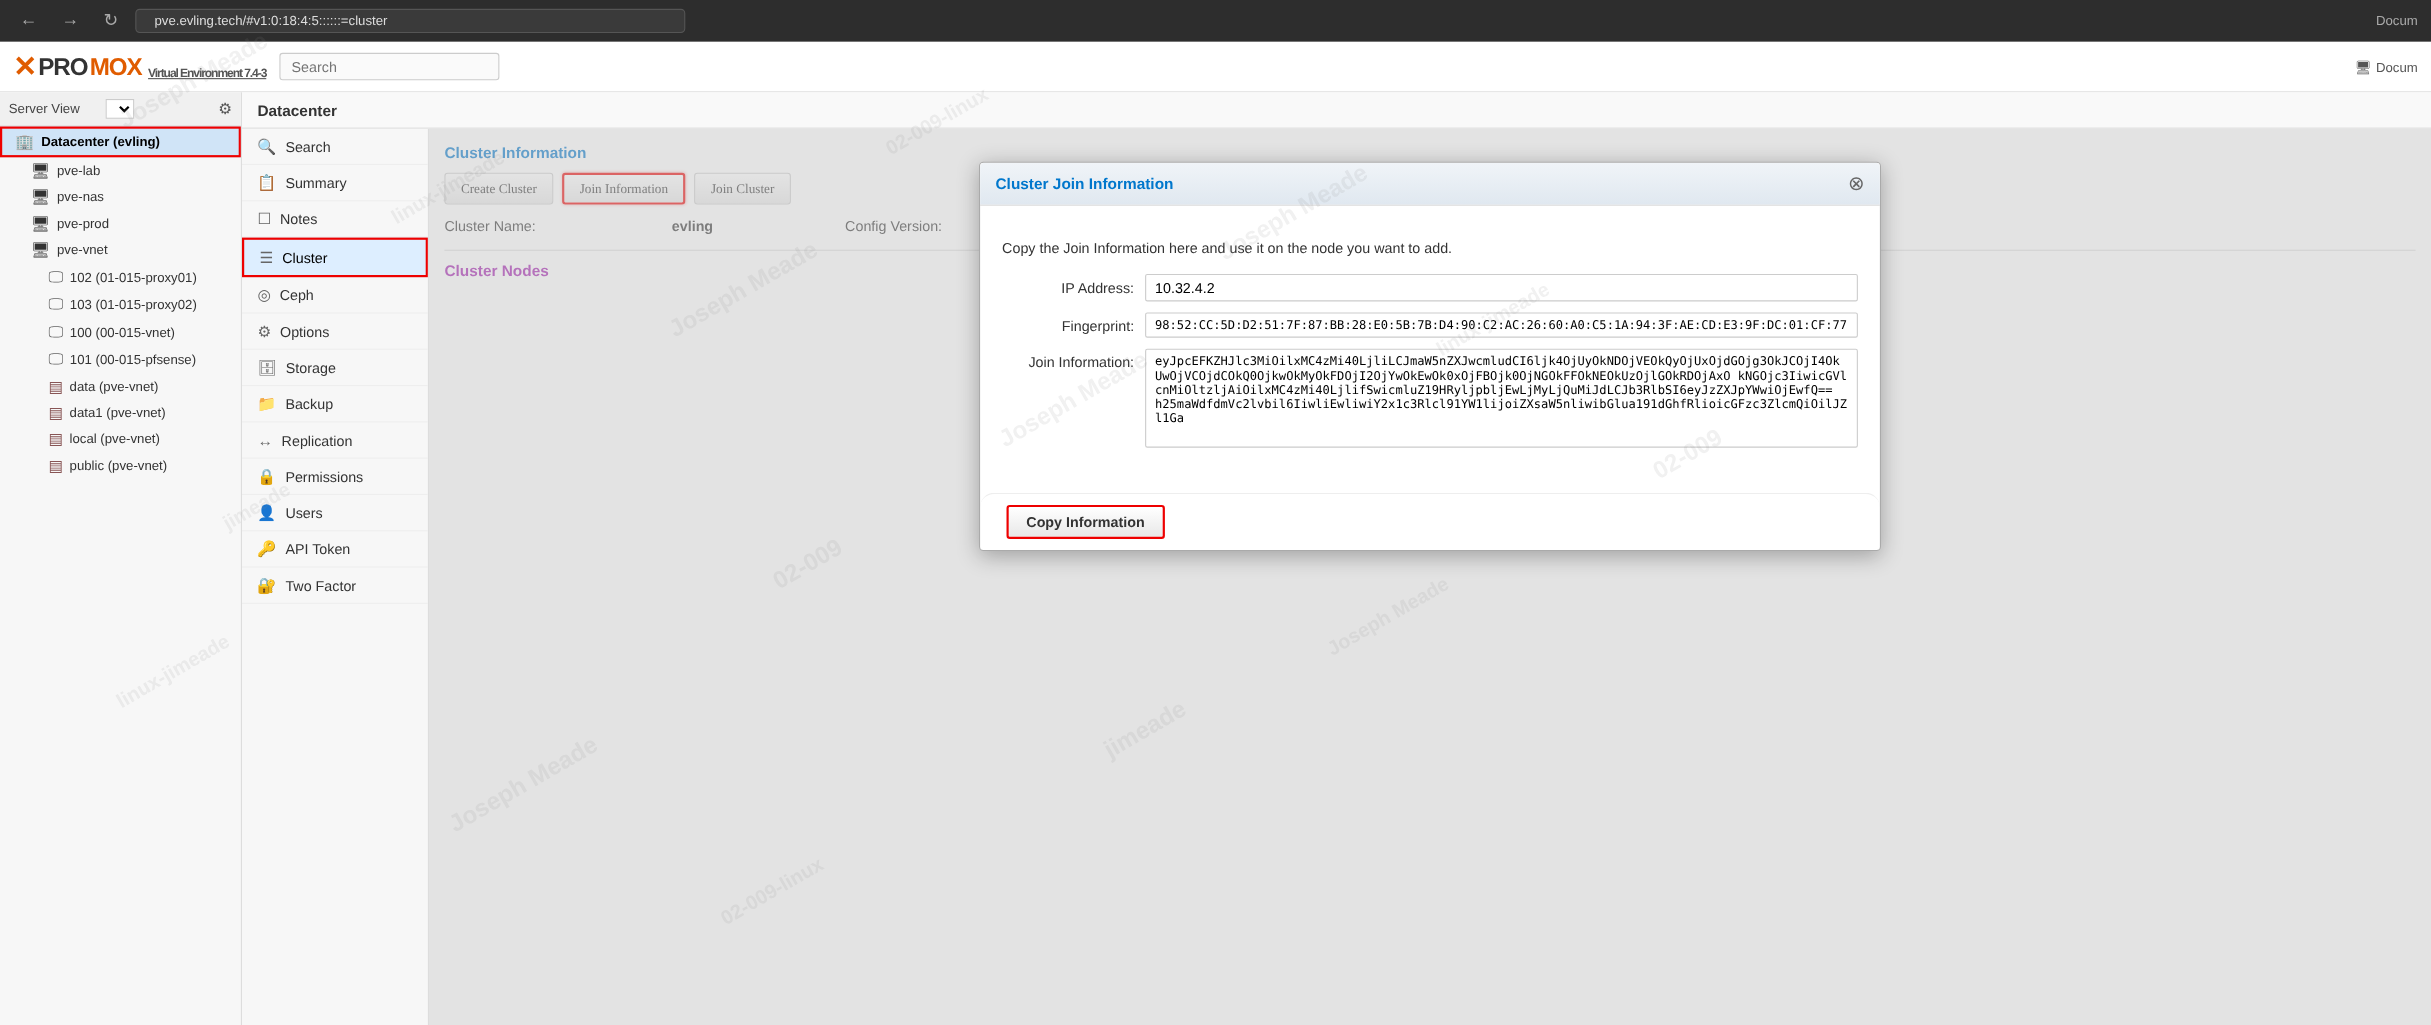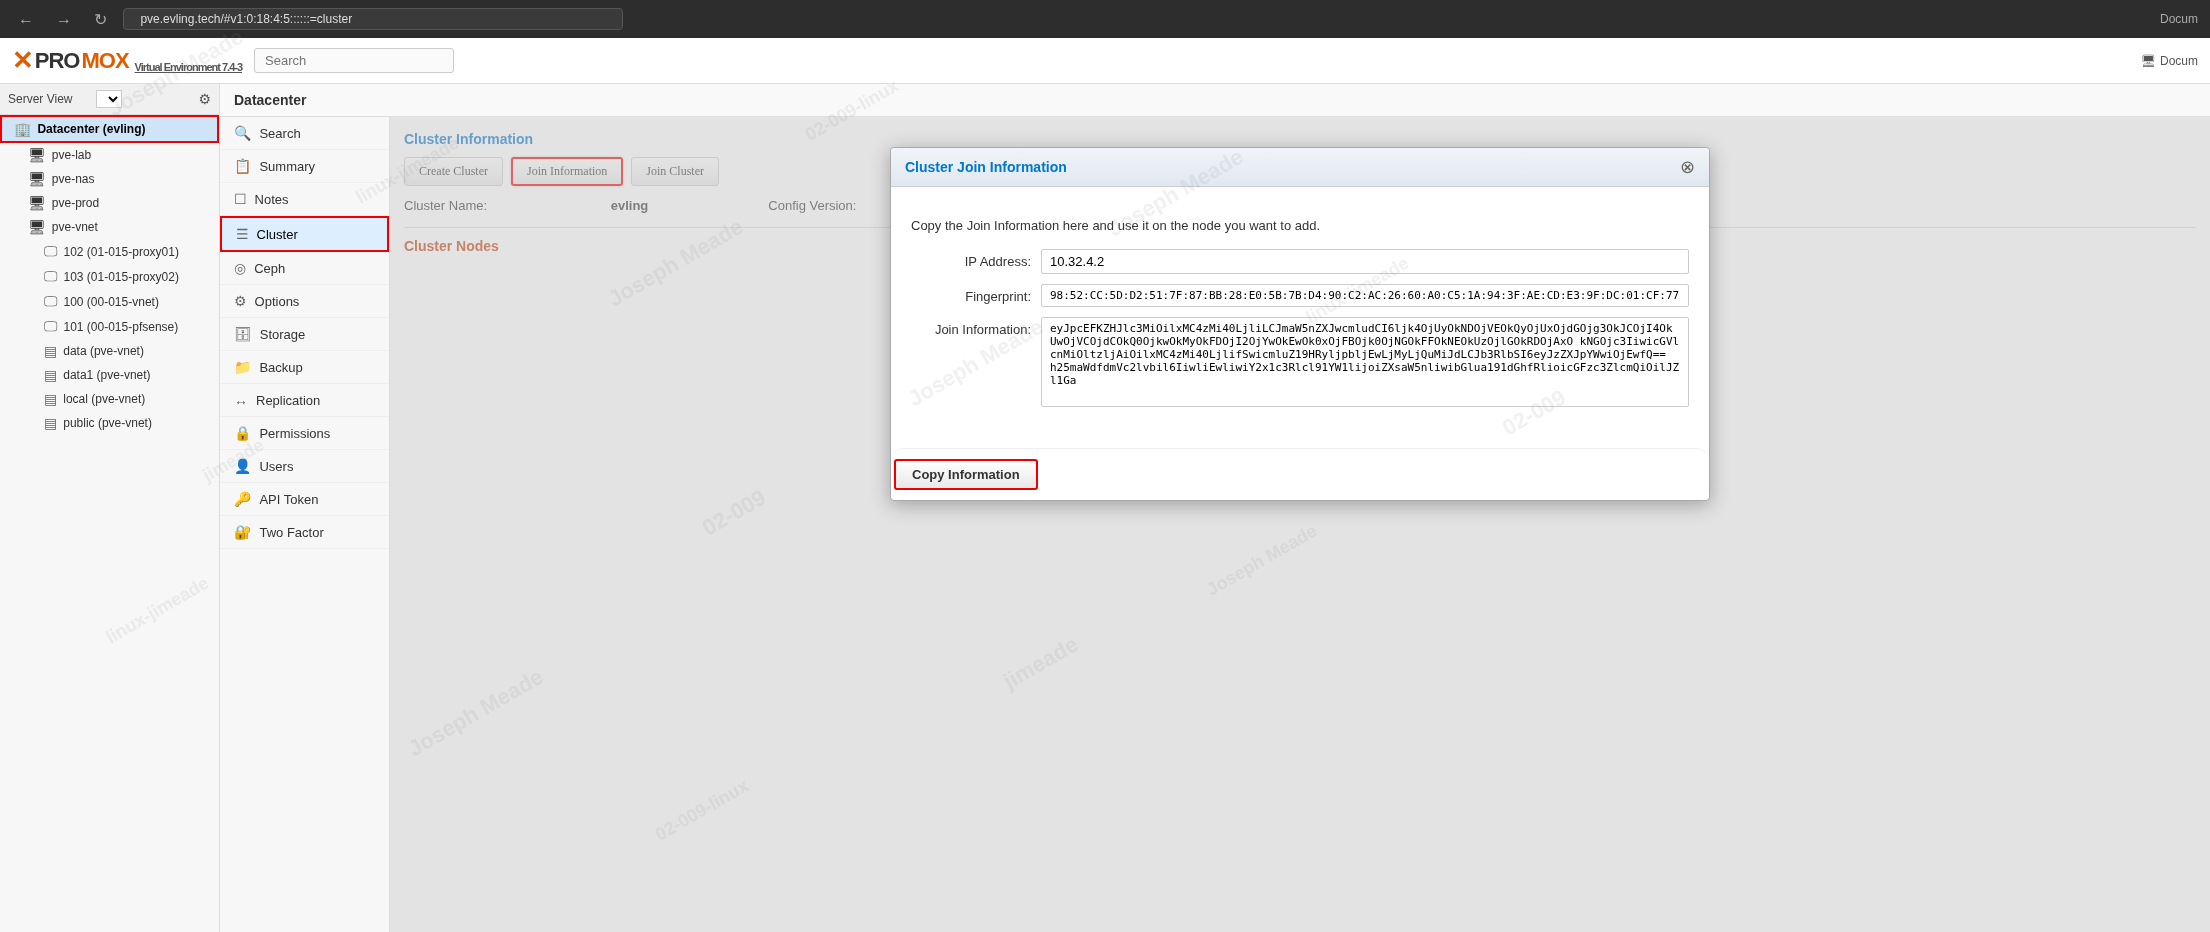--- a/index.html
+++ b/index.html
@@ -244,21 +244,21 @@
       margin-bottom: 14px;
     }
 
     .section-divider {
       border: none;
       border-top: 1px solid #ddd;
       margin: 10px 0;
     }
 
     .cluster-nodes-title {
-      color: #c2410c;
+      color: #a21caf;
       font-size: 14px;
       font-weight: bold;
       margin-bottom: 20px;
     }
 
     
     .modal-overlay {
       position: absolute;
       top: 0; left: 0; right: 0; bottom: 0;
       background: rgba(200,200,200,0.5);
@@ -334,21 +334,21 @@
       border-radius: 2px;
       padding: 4px 8px;
       font-size: 11px;
       font-family: monospace;
       height: 90px;
       resize: none;
       background: #fff;
       word-break: break-all;
     }
     .modal-footer {
-      padding: 10px 3px;
+      padding: 10px 24px;
       display: flex;
       gap: 10px;
       border-top: 1px solid #eee;
       border-radius: 13px;
     }
     .btn-copy {
       padding: 6px 16px;
       border: 2px solid #e00;
       background: linear-gradient(to bottom, #fff, #e8e8e8);
       border-radius: 3px;

